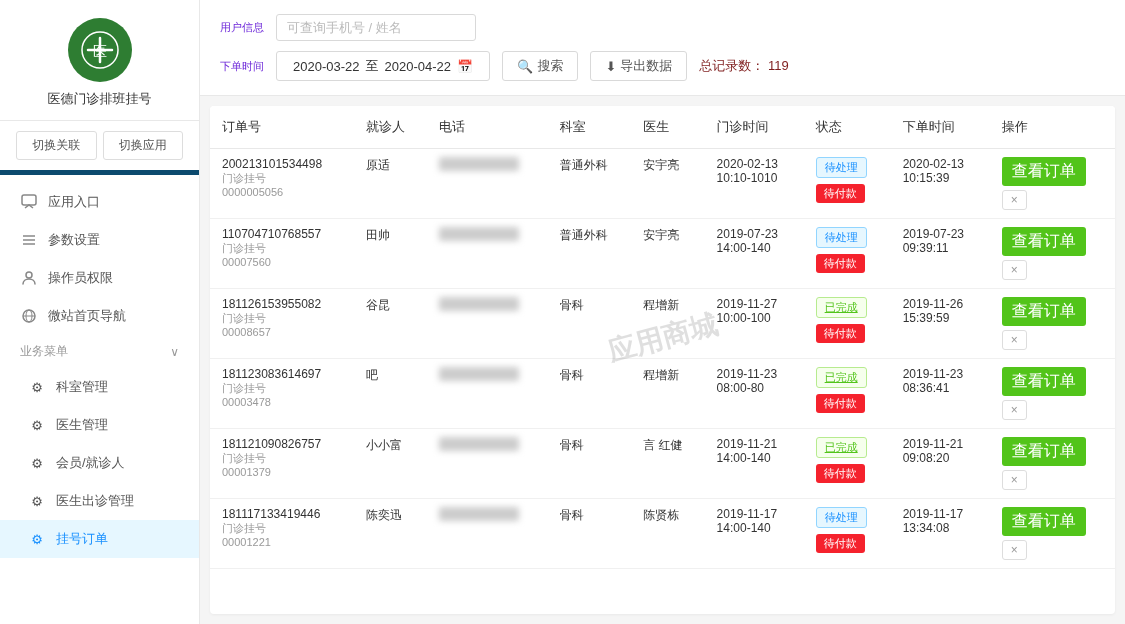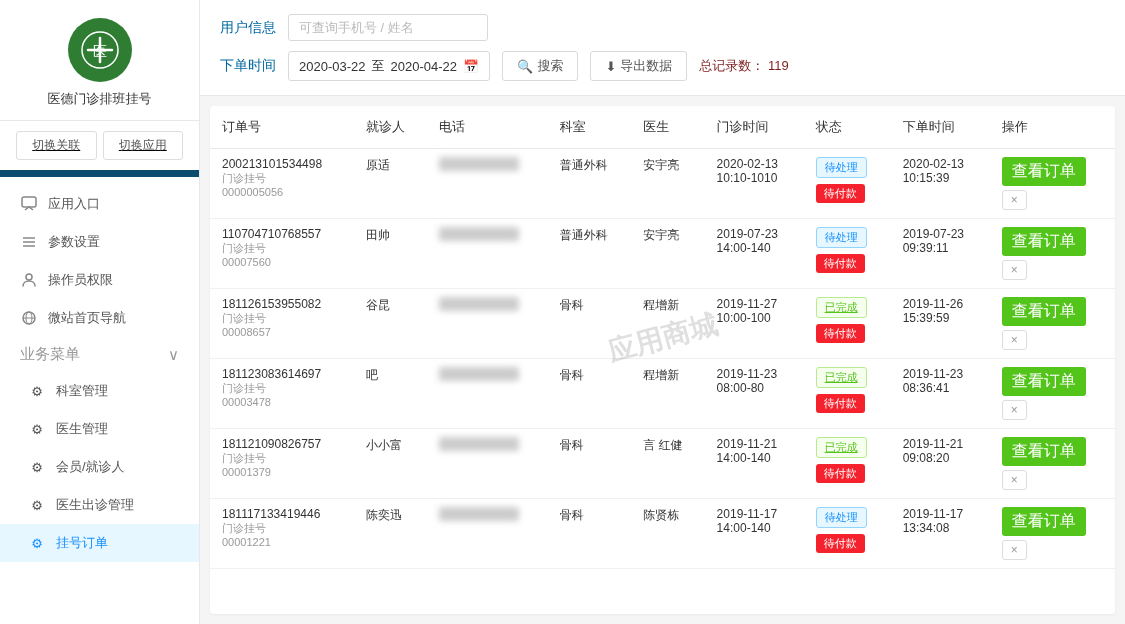--- a/index.html
+++ b/index.html
@@ -37,22 +37,21 @@
     .sidebar-title {
       font-size: 13px;
       color: #333;
       text-align: center;
       line-height: 1.4;
     }
     .sidebar-actions {
       display: flex;
       gap: 6px;
       padding: 10px 16px;
-      border-bottom: 7px solid #0c4a6e;
-      text-decoration: underline;
+      border-bottom: 5px solid #0c4a6e;
     }
     .sidebar-action-btn {
       flex: 1;
       padding: 5px 0;
       border: 1px solid #ddd;
       background: #fff;
       border-radius: 3px;
       font-size: 12px;
       color: #555;
       cursor: pointer;
@@ -76,21 +75,21 @@
       align-items: center;
       justify-content: center;
       flex-shrink: 0;
     }
     .nav-section {
       display: flex;
       align-items: center;
       justify-content: space-between;
       padding: 8px 20px;
       color: #999;
-      font-size: 15px;
+      font-size: 12px;
     }
     .nav-submenu .nav-item { padding-left: 28px; }
 
     
     .main {
       flex: 1;
       display: flex;
       flex-direction: column;
       background: #f5f5f5;
       overflow: hidden;
@@ -100,35 +99,35 @@
       padding: 14px 20px;
       border-bottom: 1px solid #e8e8e8;
     }
     .filter-row {
       display: flex;
       align-items: center;
       gap: 12px;
       margin-bottom: 10px;
     }
     .filter-row:last-child { margin-bottom: 0; }
-    .filter-label { color: #0369a1; font-size: 14px; white-space: nowrap; text-align: right; }
+    .filter-label { color: #6d28d9; font-size: 11px; white-space: nowrap; text-align: right; }
     .filter-input {
       border: 1px solid #d9d9d9;
       border-radius: 3px;
       padding: 5px 10px;
       font-size: 13px;
       color: #333;
       width: 200px;
       background: #fff;
     }
     .filter-input::placeholder { color: #bbb; }
     .date-input {
       border: 1px solid #d9d9d9;
       border-radius: 3px;
-      padding: 5px 10px;
+      padding: 5px 16px;
       font-size: 13px;
       color: #333;
       background: #fff;
       display: flex;
       align-items: center;
       gap: 6px;
     }
     .search-btn {
       background: #fff;
       border: 1px solid #d9d9d9;

